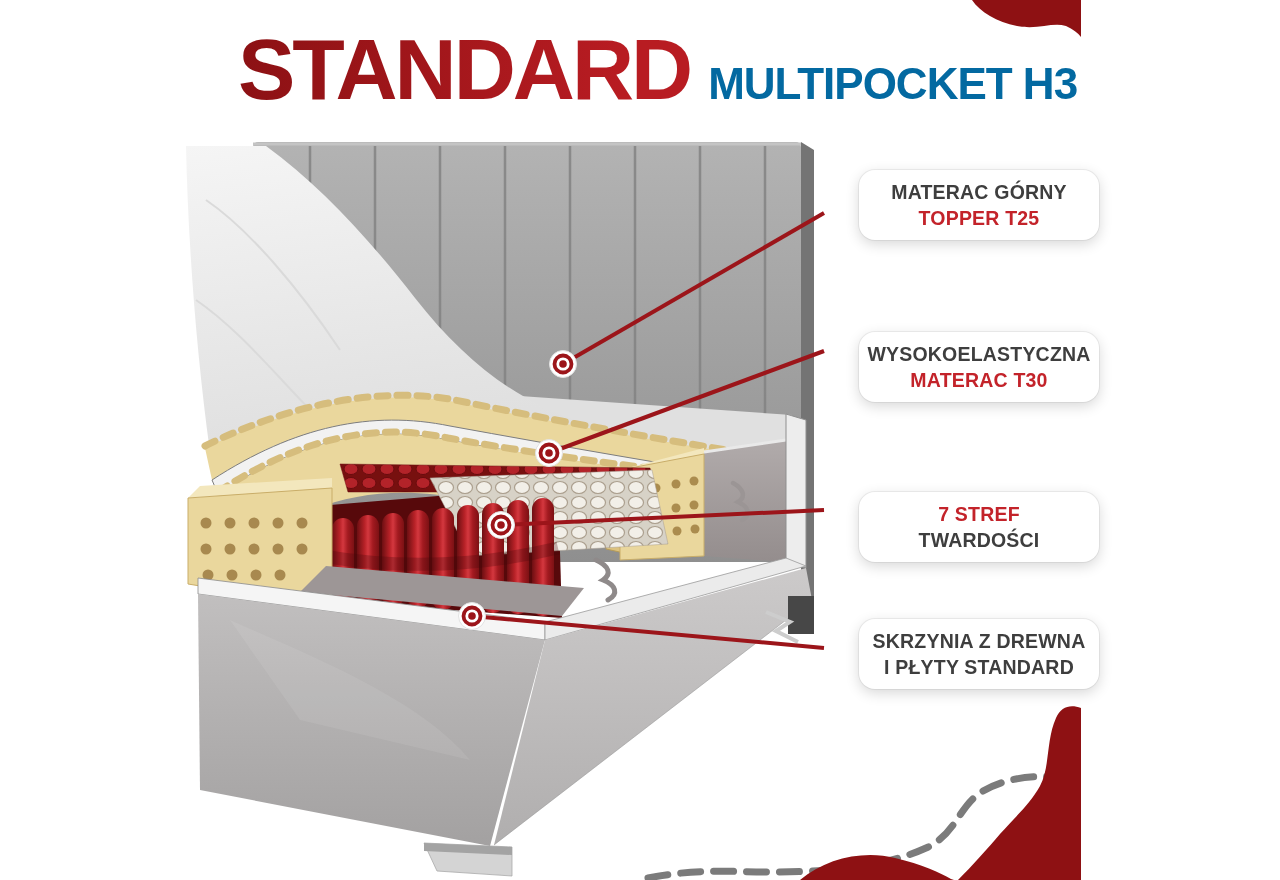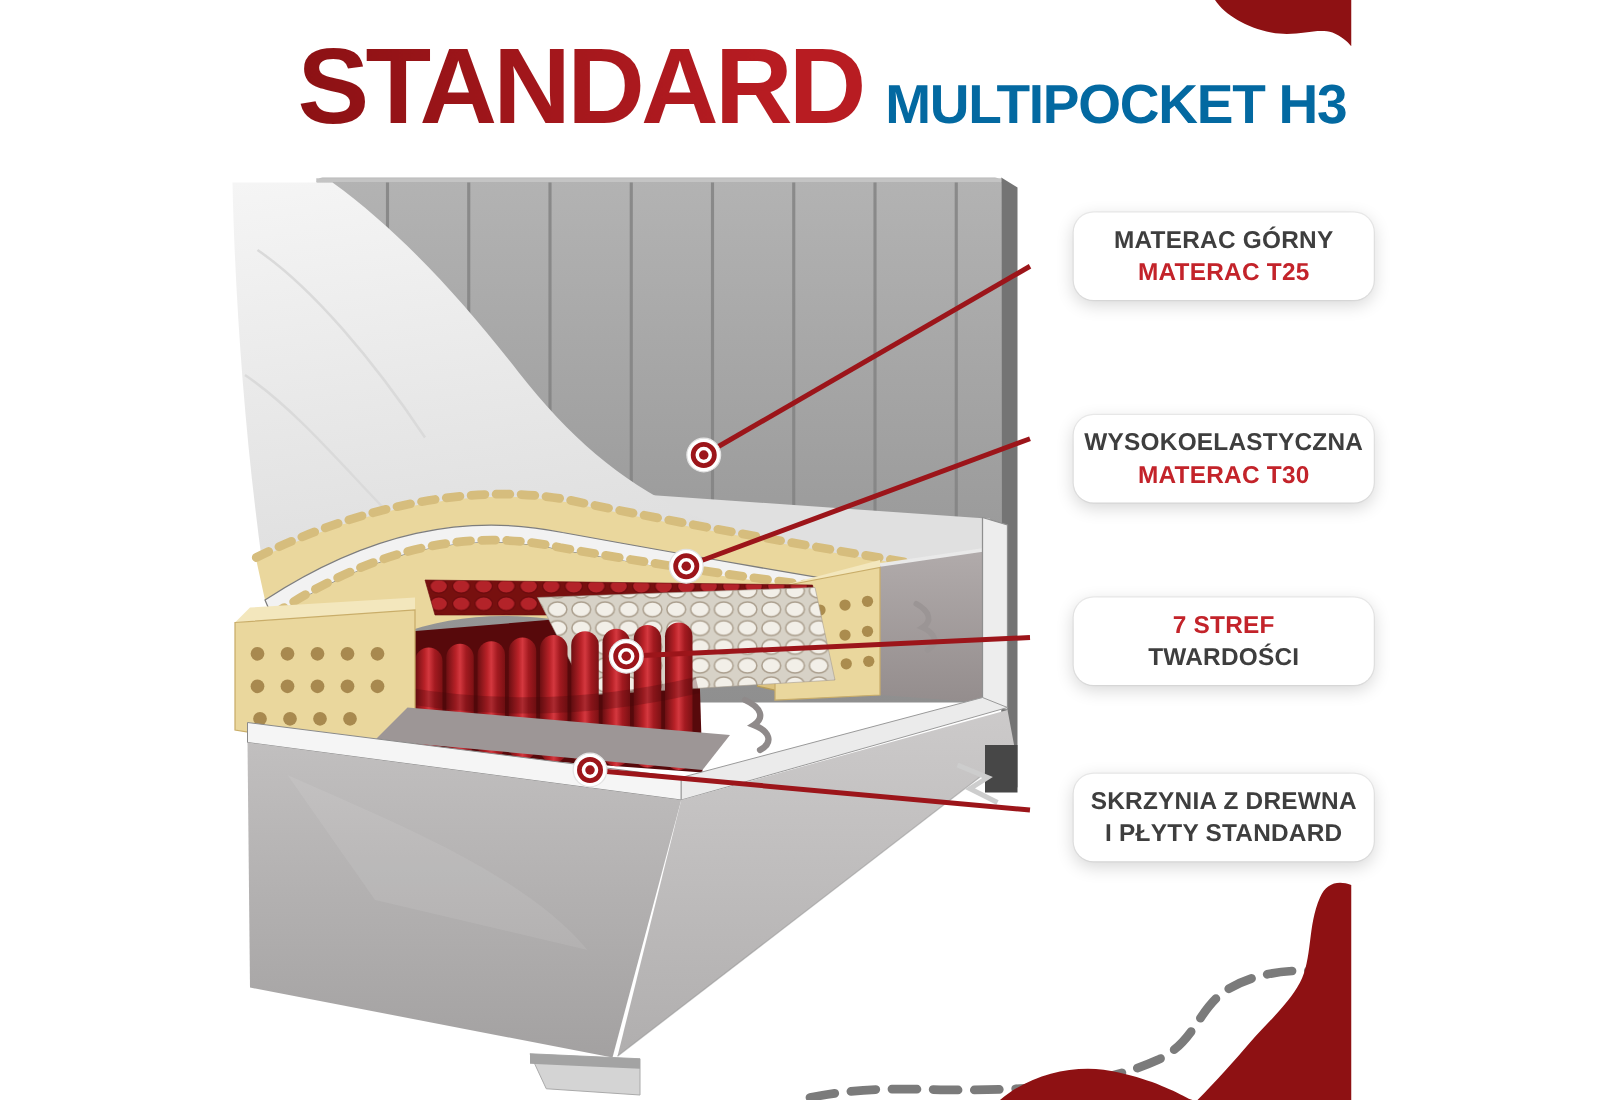--- a/index.html
+++ b/index.html
@@ -254,27 +254,27 @@
 
     <path class="blob" d="M972,0 C980,12 997,22 1017,26 C1038,30 1052,22 1066,26
              C1073,29 1078,33 1081,37 L1081,0 Z"></path>
     <path class="blob" d="M800,880 C826,858 864,850 895,858 C922,864 940,873 951,879 L954,880
              L958,880 C972,866 988,848 1000,834 C1016,816 1030,804 1040,786
              C1050,768 1046,740 1056,718 C1061,706 1071,704 1081,708 L1081,880 Z"></path>
   </svg>
 
   <div class="callout em-line2" style="top:170px">
     <div class="l1">MATERAC GÓRNY</div>
-    <div class="l2">MATERAC T25</div>
+    <div class="l2">TOPPER T25</div>
   </div>
   <div class="callout em-line2" style="top:332px">
     <div class="l1">WYSOKOELASTYCZNA</div>
     <div class="l2">MATERAC T30</div>
   </div>
-  <div class="callout em-line1" style="top:478px">
+  <div class="callout em-line1" style="top:492px">
     <div class="l1">7 STREF</div>
     <div class="l2">TWARDOŚCI</div>
   </div>
   <div class="callout" style="top:619px">
     <div class="l1">SKRZYNIA Z DREWNA</div>
     <div class="l2">I PŁYTY STANDARD</div>
   </div>
 
 </div>
 

